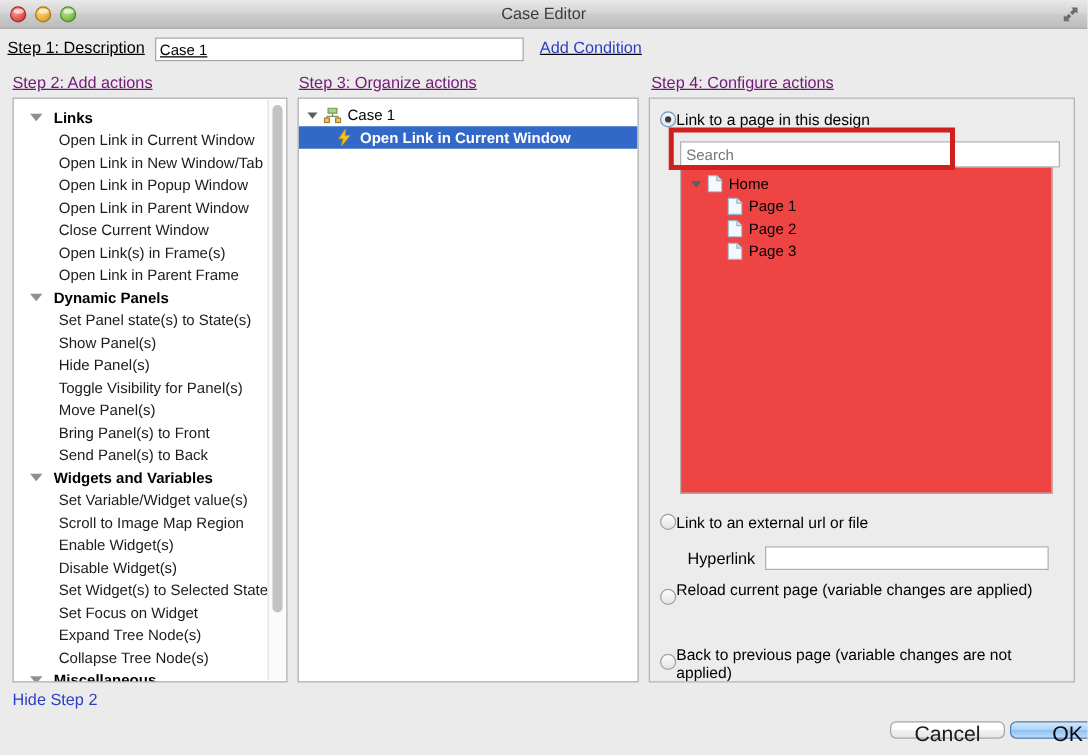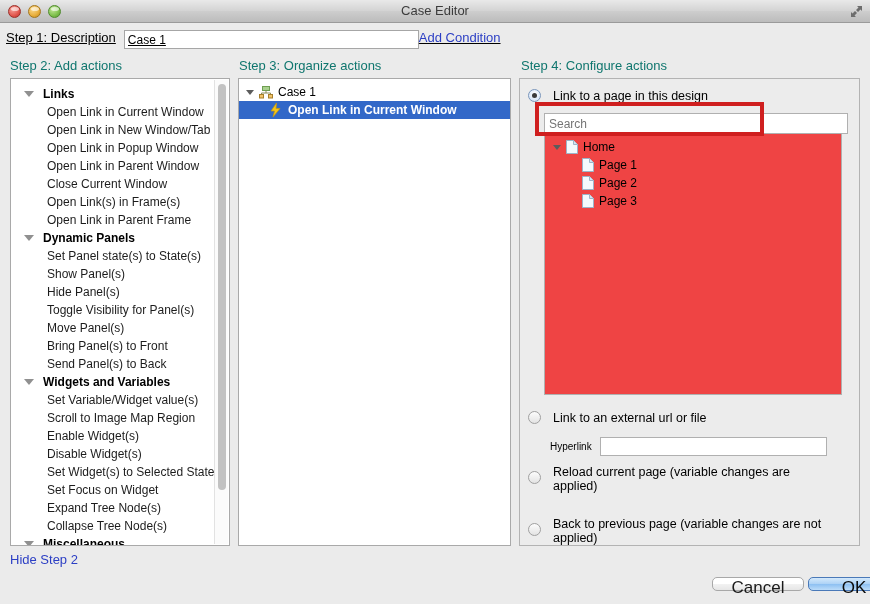--- a/index.html
+++ b/index.html
@@ -97,31 +97,32 @@
     border: 1px solid #a6a6a6;
     background: #fff;
     font-family: "Liberation Sans", sans-serif;
     font-size: 12px;
     padding: 0 3px;
     box-sizing: border-box;
     color: #000;
     outline: none;
   }
   .add-condition {
-    margin-left: 0;
+    margin-left: 13px;
     color: #2b3ec4;
     font-size: 13px;
     cursor: pointer;
   }
 
   
   .step-head {
     position: absolute;
     font-size: 13px;
-    color: #0f766e;
+    color: #701a75;
+    text-decoration: underline;
   }
   #h-step2 { left: 10px; top: 58px; }
   #h-step3 { left: 239px; top: 58px; }
   #h-step4 { left: 521px; top: 58px; }
 
   
   .panel {
     position: absolute;
     background: #fff;
     border: 1px solid #a9a9a9;
@@ -248,21 +249,21 @@
     width: 5px; height: 5px;
     border-radius: 50%;
     background: #3a3a3a;
   }
   .cfg-row {
     position: absolute;
     display: flex;
     align-items: flex-start;
     font-size: 12.5px;
   }
-  .cfg-row .lbl { margin-left: 12px; line-height: 14px; }
+  .cfg-row .lbl { margin-left: 0; line-height: 14px; }
   #opt-page { left: 8px; top: 10px; }
   #opt-ext  { left: 8px; top: 332px; }
   #opt-reload { left: 8px; top: 386px; }
   #opt-back { left: 8px; top: 438px; }
 
   .search-box {
     position: absolute;
     left: 24px;
     top: 34px;
     width: 304px;
@@ -300,21 +301,21 @@
   .pg-row.child { padding-left: 37px; }
   .icon-doc { width: 12px; height: 14px; margin-right: 5px; flex: none; }
 
   .hyperlink-row {
     position: absolute;
     left: 30px;
     top: 358px;
     display: flex;
     align-items: center;
   }
-  .hyperlink-label { font-size: 10px; margin-right: 8px; }
+  .hyperlink-label { font-size: 13px; margin-right: 8px; }
   .hyperlink-input {
     width: 227px;
     height: 19px;
     border: 1px solid #b0b0b0;
     background: #fff;
     box-sizing: border-box;
     font-family: "Liberation Sans", sans-serif;
     font-size: 12px;
     padding: 0 3px;
     outline: none;

